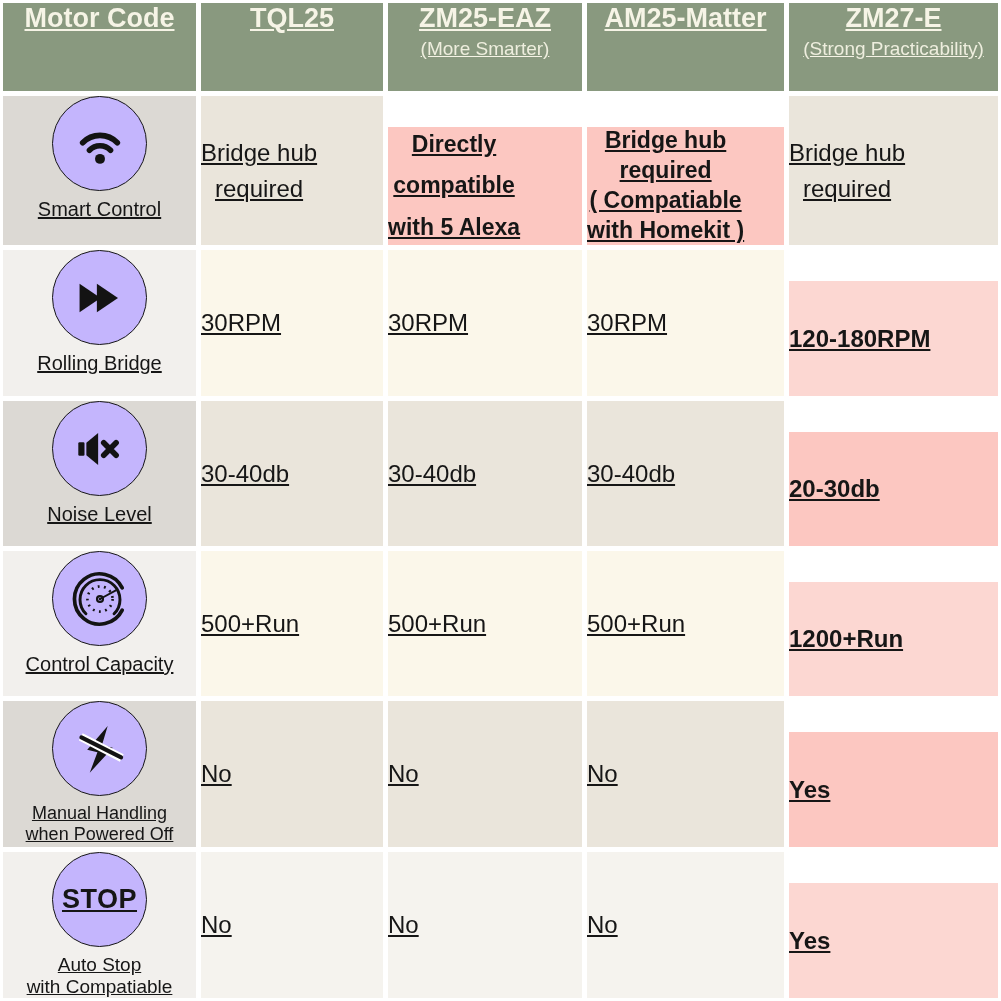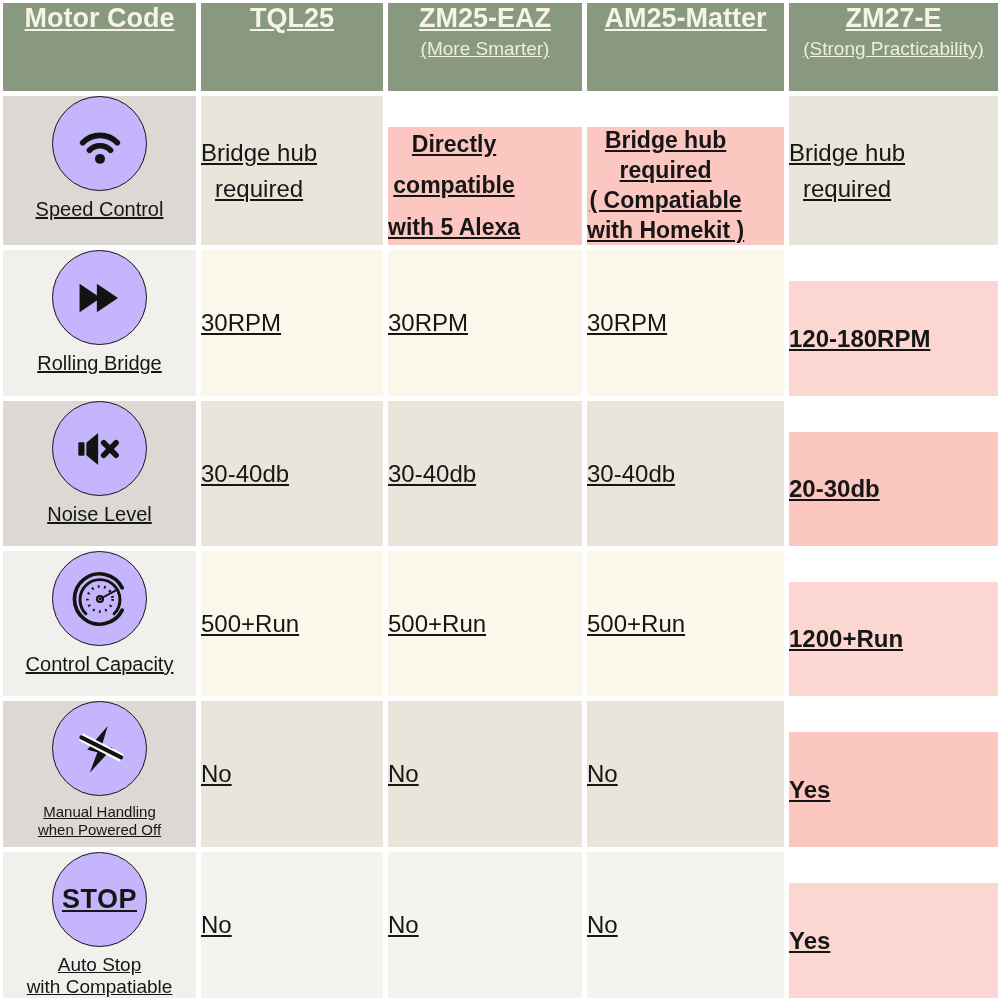--- a/index.html
+++ b/index.html
@@ -81,21 +81,21 @@
   </div>
 
   <div class="cell feature odd">
     <span class="icon-circle">
       <svg width="62" height="62" viewBox="0 0 100 100">
         <path class="stroke" d="M22 48 a39 39 0 0 1 56 0" stroke-width="9" stroke-linecap="round"></path>
         <path class="stroke" d="M33 60 a24 24 0 0 1 34 0" stroke-width="9" stroke-linecap="round"></path>
         <circle class="fill" cx="50" cy="74" r="8"></circle>
       </svg>
     </span>
-    <span class="flabel">Speed Control</span>
+    <span class="flabel">Smart Control</span>
   </div>
   <div class="cell val beige">Bridge hub
 required</div>
   <div class="cell val hl-strong bold loose">Directly
 compatible
 with 5 Alexa</div>
   <div class="cell val hl-strong bold tight">Bridge hub
 required
 ( Compatiable
 with Homekit )</div>
@@ -150,21 +150,21 @@
   <div class="cell val hl-soft bold">1200+Run</div>
 
   <div class="cell feature odd">
     <span class="icon-circle">
       <svg width="64" height="64" viewBox="0 0 100 100">
         <path class="fill" d="M62 14 L30 51 L46 55 L34 87 L70 48 L53 44 Z"></path>
         <line x1="20" y1="31" x2="84" y2="64" stroke="#ffffff" stroke-width="13"></line>
         <line x1="21" y1="32" x2="83" y2="63" stroke="#131313" stroke-width="6.5" stroke-linecap="round"></line>
       </svg>
     </span>
-    <span class="flabel" style="font-size:15px">Manual Handling
+    <span class="flabel" style="font-size:18px">Manual Handling
 when Powered Off</span>
   </div>
   <div class="cell val beige">No</div>
   <div class="cell val beige">No</div>
   <div class="cell val beige">No</div>
   <div class="cell val hl-strong bold">Yes</div>
 
   <div class="cell feature even">
     <span class="icon-circle">
       <span class="stop-text">STOP</span>

